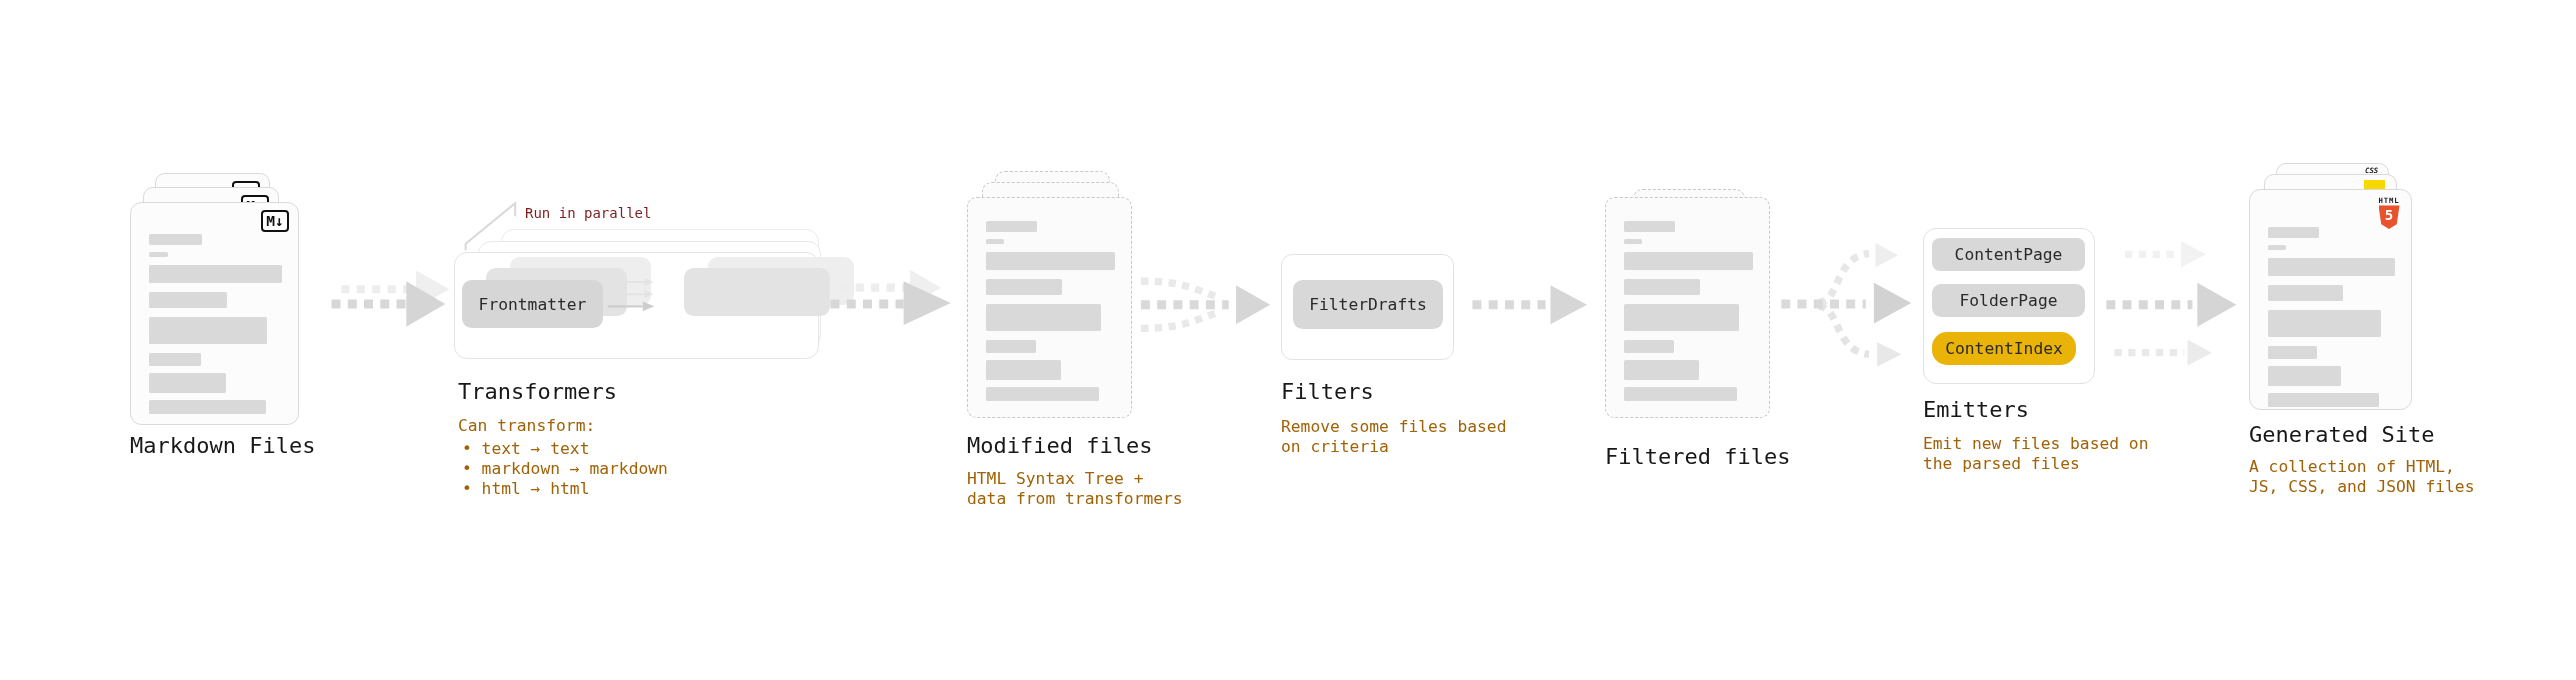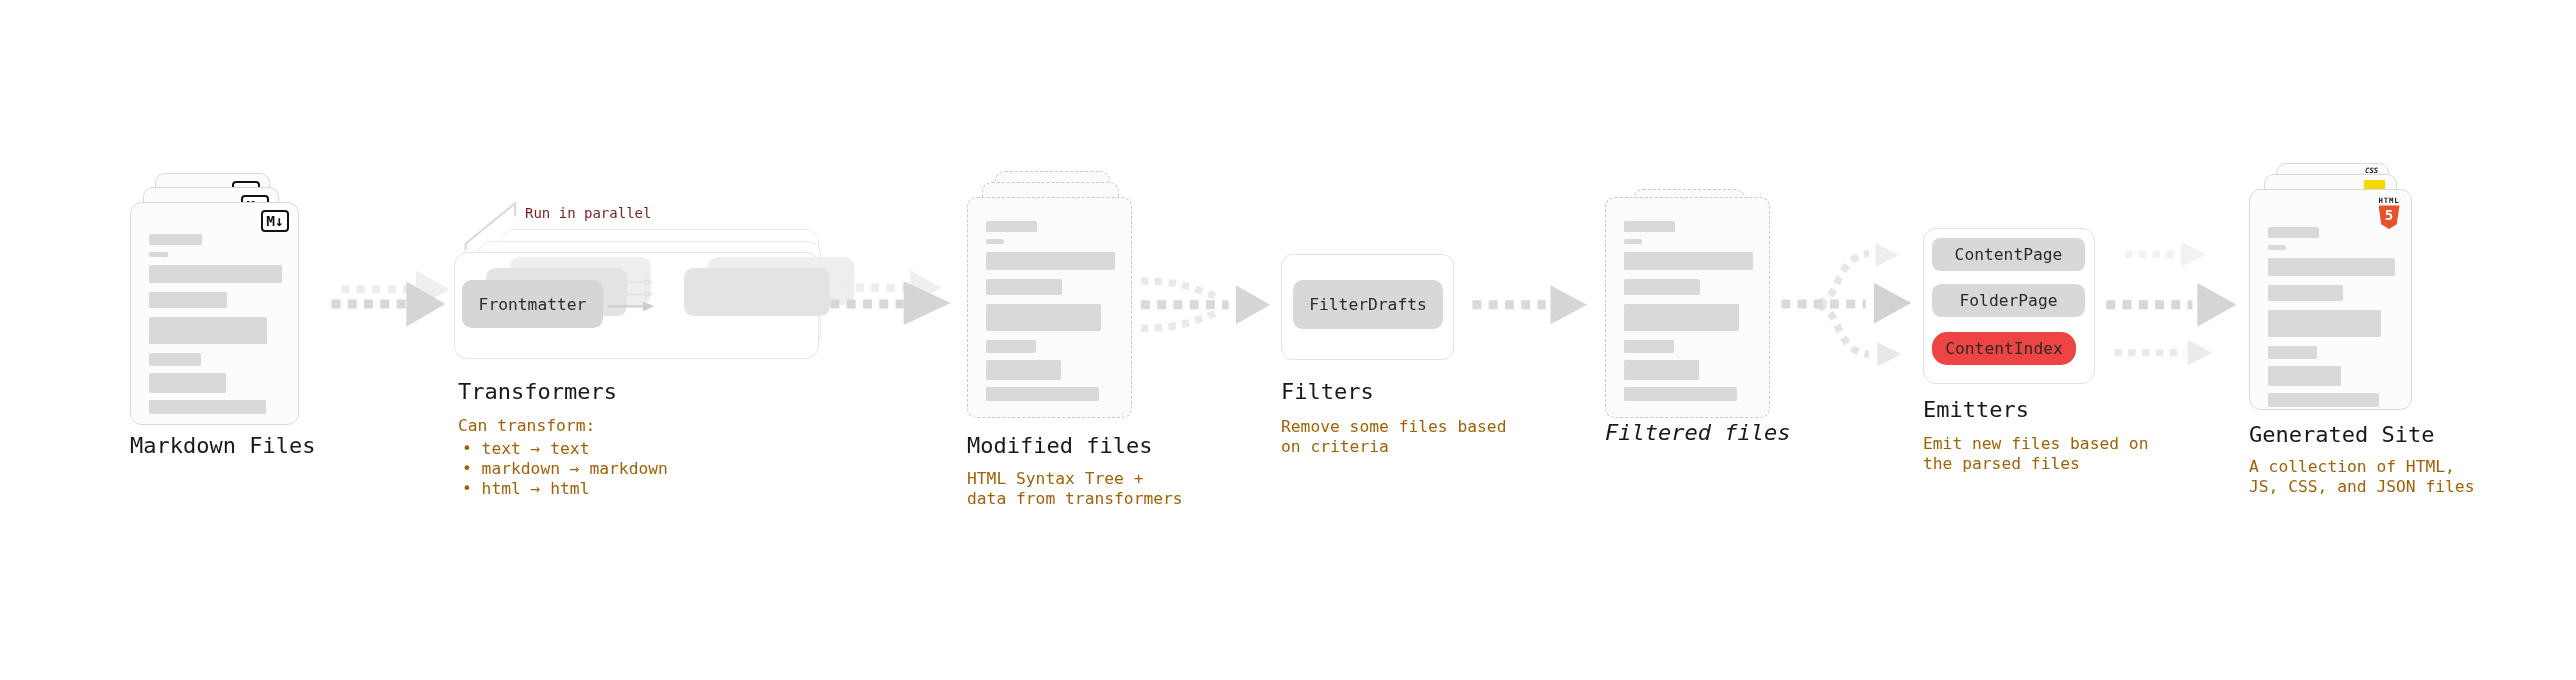--- a/index.html
+++ b/index.html
@@ -115,26 +115,26 @@
       <div></div>
         <div></div>
         <div></div>
         <div></div>
         <div></div>
         <div></div>
         <div></div>
         <div></div>
     </div>
   </div>
-  <div class="h" style="left:1605px;top:420px;font-style:italic;">Filtered files</div>
+  <div class="h" style="left:1605px;top:444px;">Filtered files</div>
 
   <div class="box" style="left:1923px;top:228px;width:172px;height:156px;border-color:#e2e2e2;"></div>
   <div class="pill" style="left:1932px;top:238px;width:153px;height:33px;border-radius:8.1px;background:#d8d8d8;">ContentPage</div>
   <div class="pill" style="left:1932px;top:284px;width:153px;height:33px;border-radius:9px;background:#d8d8d8;">FolderPage</div>
-  <div class="pill" style="left:1932px;top:332px;width:144px;height:33px;border-radius:15px;background:#ef4444;">ContentIndex</div>
+  <div class="pill" style="left:1932px;top:332px;width:144px;height:33px;border-radius:15px;background:#eab308;">ContentIndex</div>
   <div class="h" style="left:1923px;top:397px;">Emitters</div>
   <div class="sub" style="left:1923px;top:434px;">Emit new files based on</div>
   <div class="sub" style="left:1923px;top:454px;">the parsed files</div>
 
   <div class="doc doc-back" style="left:2276px;top:163px;width:113px;height:73px;">
     <div class="cssbadge">
       <span>CSS</span>
       <div class="cssline" style="background: rgb(43, 102, 240);"></div>
     </div>
   </div>

